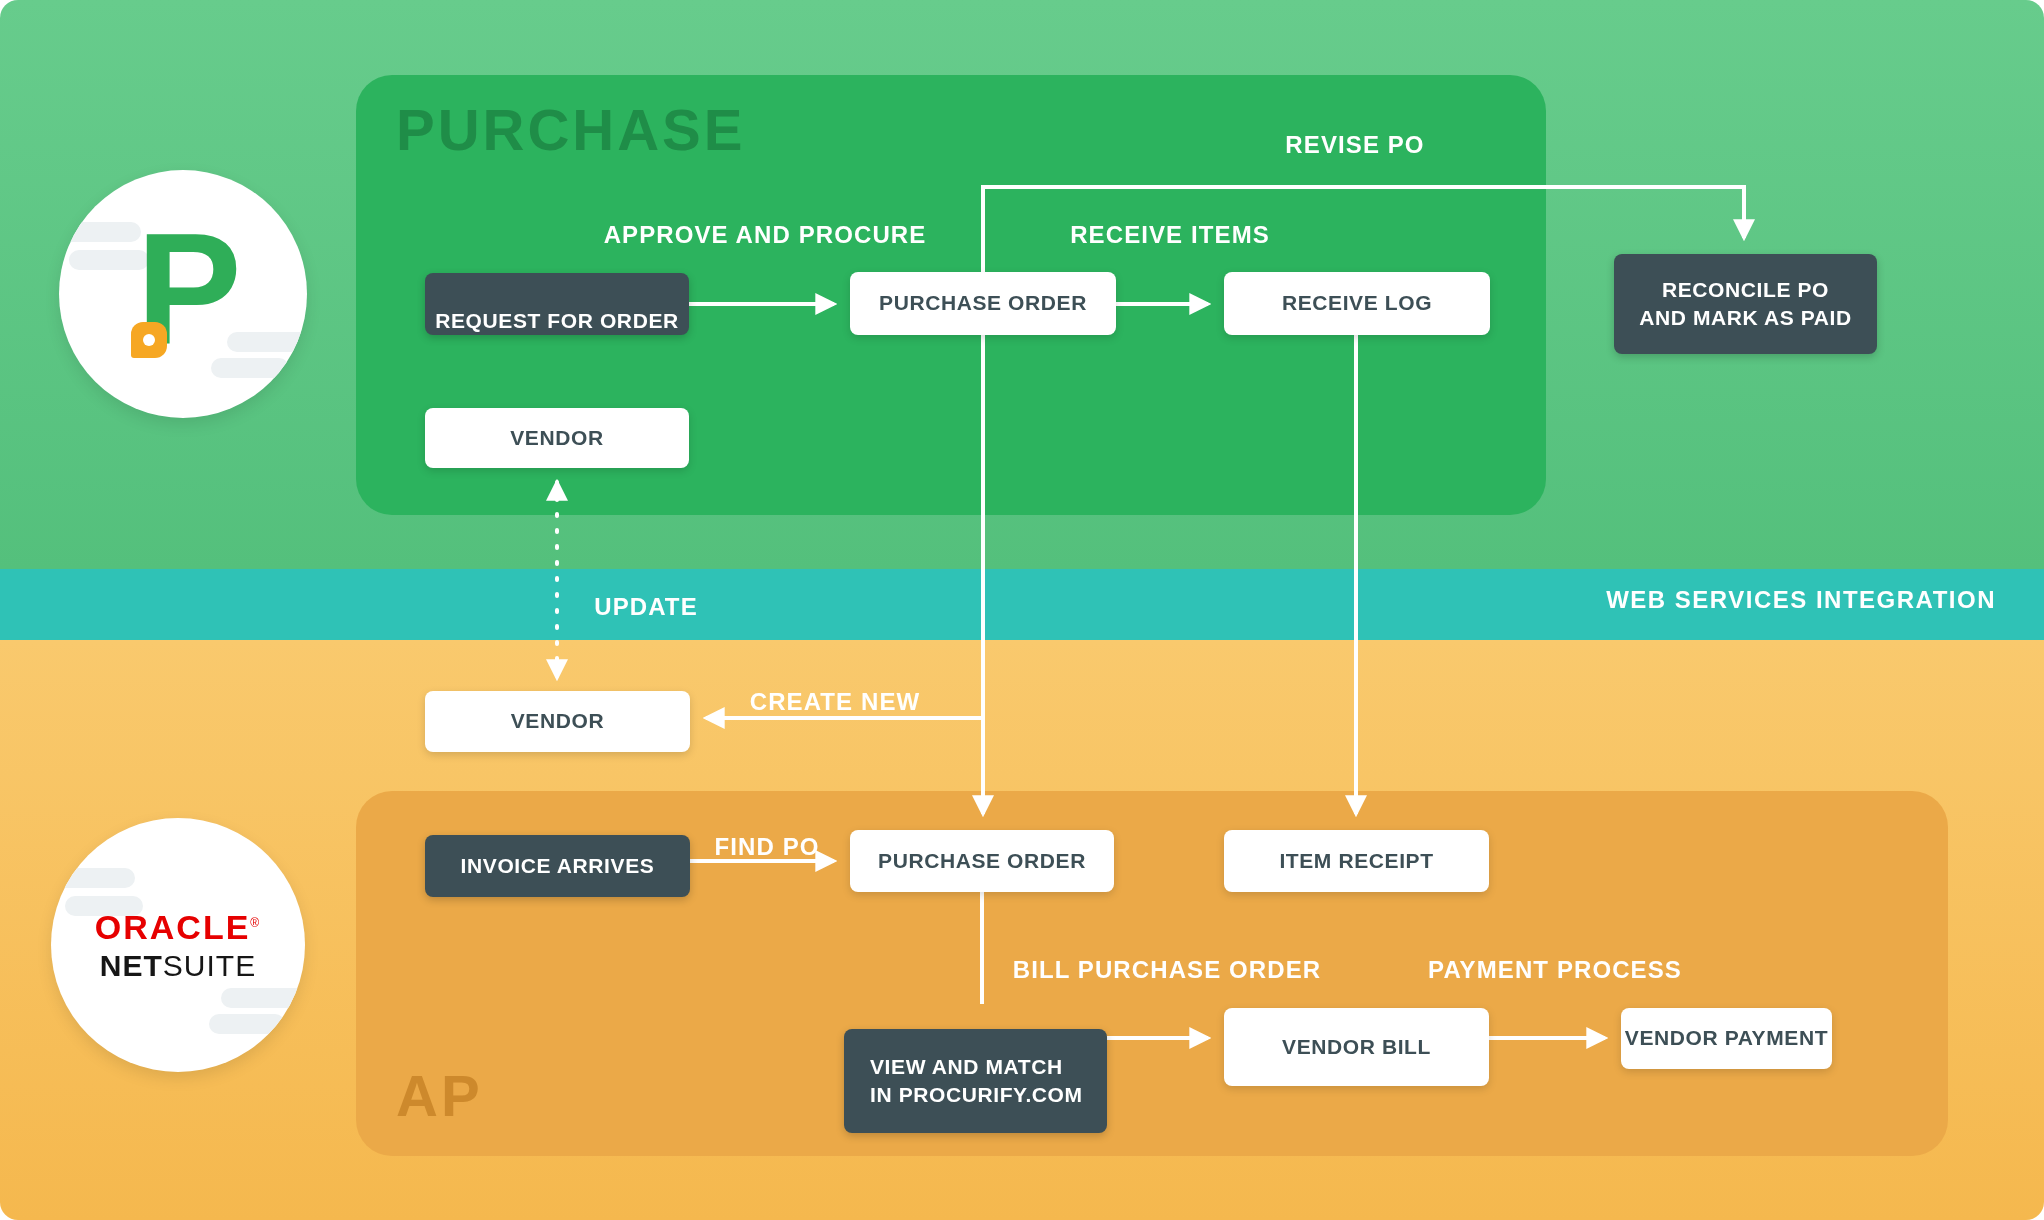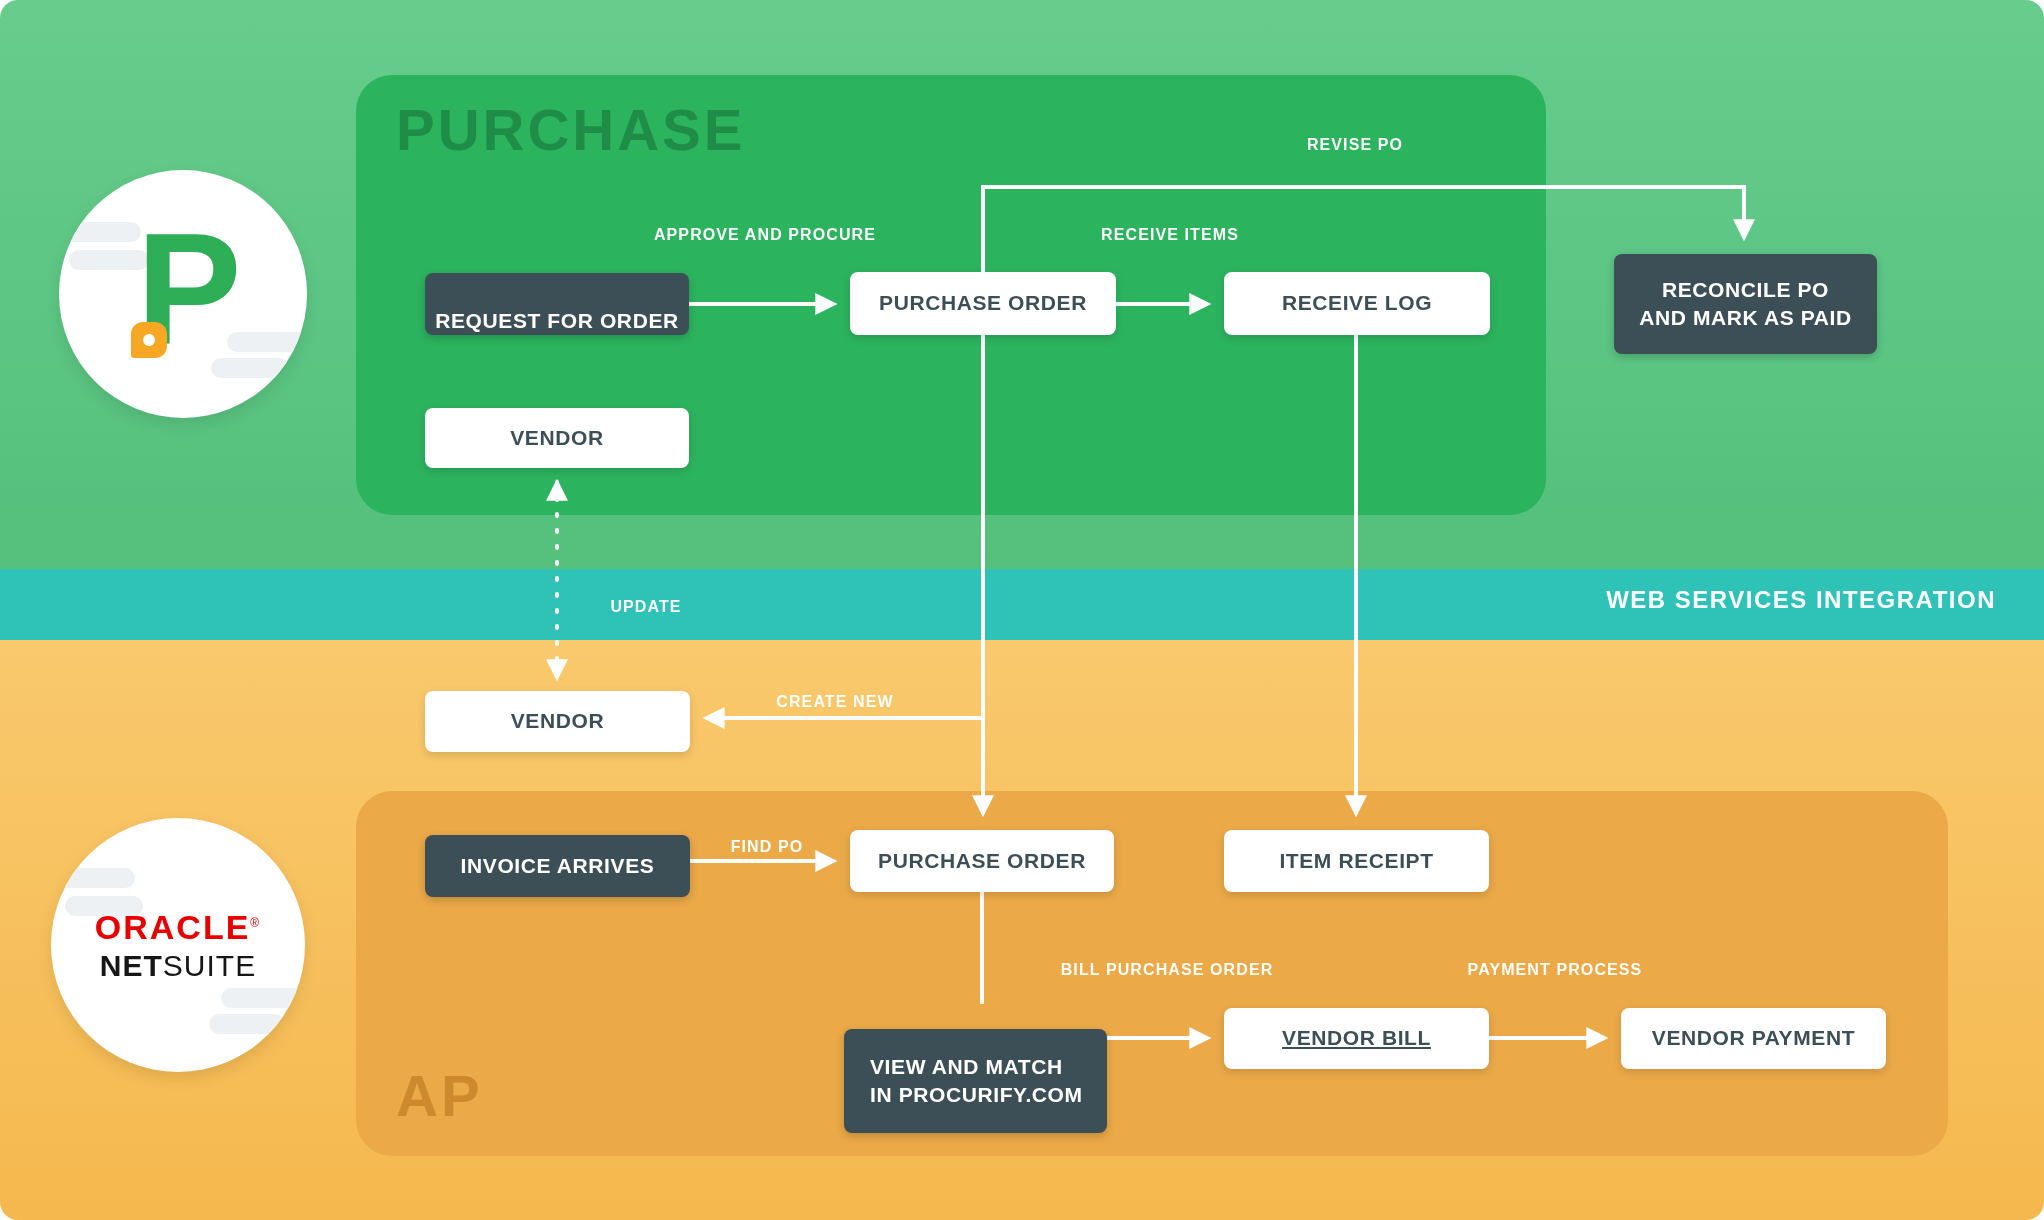--- a/index.html
+++ b/index.html
@@ -31,21 +31,21 @@
 
   
   .node { position:absolute; z-index:2; display:flex; flex-direction:column; align-items:center; justify-content:center;
           border-radius:8px; font-weight:700; font-size:21px; letter-spacing:.6px; text-align:center; line-height:1.35; }
   .node.dark  { background:#3d4f56; color:#ffffff; box-shadow:0 3px 9px rgba(0,0,0,.20); }
   .node.light { background:#ffffff; color:#3d4f56; box-shadow:0 3px 9px rgba(0,0,0,.15); }
   .node.left-align { align-items:flex-start; text-align:left; padding-left:26px; }
 
   
   .edge-label { position:absolute; transform:translate(-50%,-50%); color:#ffffff; font-weight:700;
-                font-size:16px; letter-spacing:1.1px; white-space:nowrap; z-index:3; }
+                font-size:24px; letter-spacing:1.1px; white-space:nowrap; z-index:3; }
 
   
   .logo-circle { position:absolute; background:#ffffff; border-radius:50%; overflow:hidden; z-index:2;
                  display:flex; flex-direction:column; align-items:center; justify-content:center;
                  box-shadow:0 6px 16px rgba(0,0,0,.10); }
   .logo-procurify { left:59px; top:170px; width:248px; height:248px; }
   .logo-netsuite  { left:51px; top:818px; width:254px; height:254px; }
 
   .cloud { position:absolute; background:#edf1f3; border-radius:12px; height:20px; }
 
@@ -132,24 +132,24 @@
   <div class="node light" style="left:850px; top:830px; width:264px; height:62px;">
     <span>PURCHASE ORDER</span>
   </div>
   <div class="node light" style="left:1224px; top:830px; width:265px; height:62px;">
     <span>ITEM RECEIPT</span>
   </div>
   <div class="node dark left-align" style="left:844px; top:1029px; width:263px; height:104px;">
     <span>VIEW AND MATCH</span>
     <span>IN PROCURIFY.COM</span>
   </div>
-  <div class="node light" style="left:1224px; top:1008px; width:265px; height:61px;text-decoration:underline;">
+  <div class="node light" style="left:1224px; top:1008px; width:265px; height:78px;">
     <span>VENDOR BILL</span>
   </div>
-  <div class="node light" style="left:1621px; top:1008px; width:265px; height:61px;">
+  <div class="node light" style="left:1621px; top:1008px; width:211px; height:61px;">
     <span>VENDOR PAYMENT</span>
   </div>
 
   <div class="edge-label" style="left:765px;  top:235px;">APPROVE AND PROCURE</div>
   <div class="edge-label" style="left:1170px; top:235px;">RECEIVE ITEMS</div>
   <div class="edge-label" style="left:1355px; top:145px;">REVISE PO</div>
   <div class="edge-label" style="left:646px;  top:607px;">UPDATE</div>
   <div class="edge-label" style="left:835px;  top:702px;">CREATE NEW</div>
   <div class="edge-label" style="left:767px;  top:847px;">FIND PO</div>
   <div class="edge-label" style="left:1167px; top:970px;">BILL PURCHASE ORDER</div>

